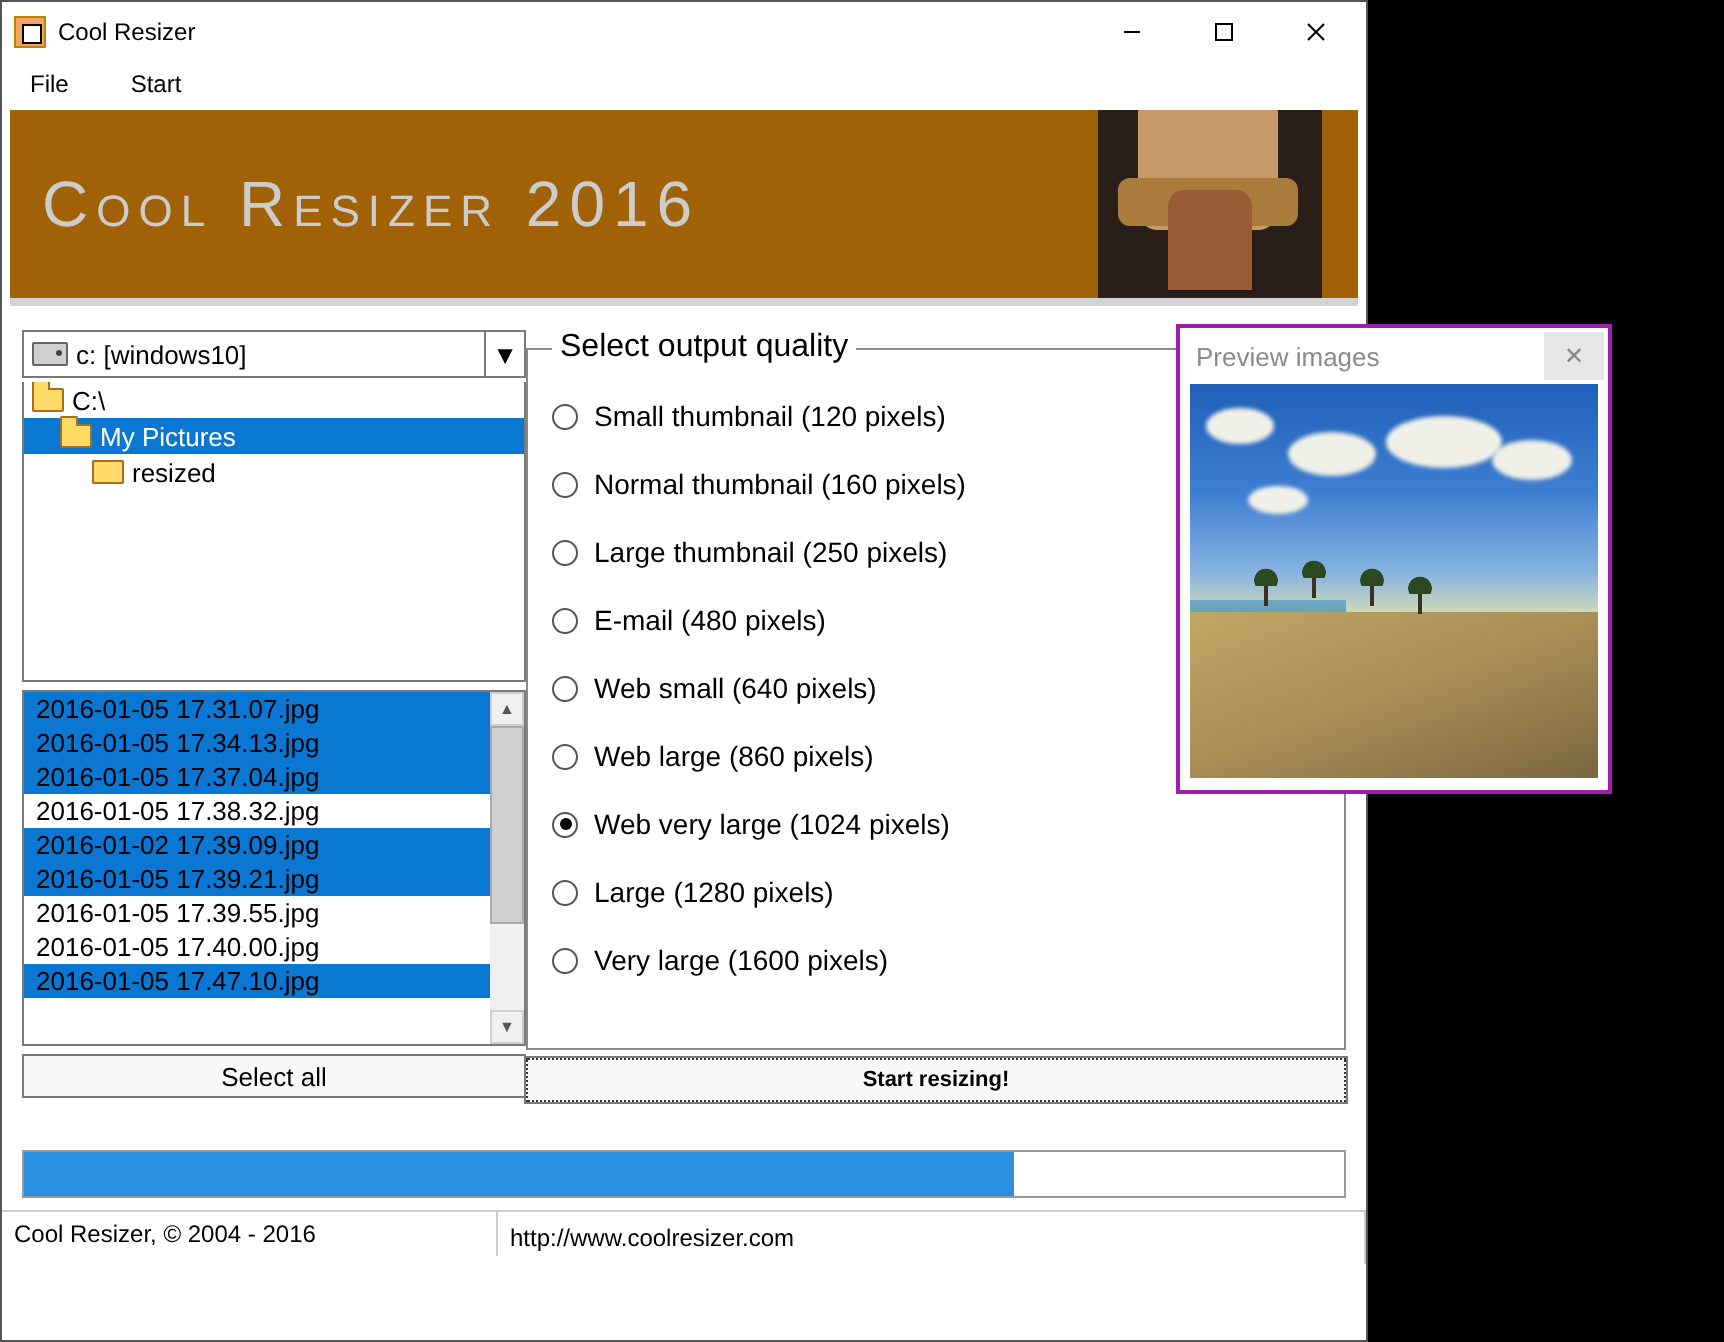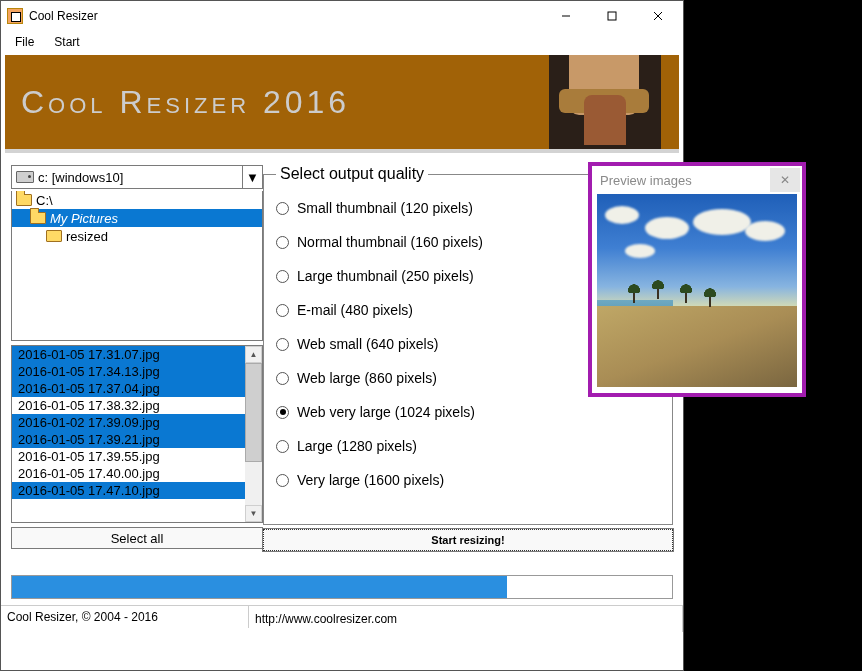--- a/index.html
+++ b/index.html
@@ -3,38 +3,38 @@
 <meta charset="utf-8">
 <style>
 * { box-sizing: border-box; margin: 0; padding: 0; }
 body { font-family: "Segoe UI", Tahoma, sans-serif; font-size: 13px; background: #000; width: 862px; height: 671px; overflow: hidden; position: relative; }
 .main-window { position: absolute; left: 0; top: 0; width: 684px; height: 671px; background: #fff; border: 1px solid #555; }
 .title-bar { height: 30px; display: flex; align-items: center; padding: 0 2px 0 6px; background: #fff; }
 .title-icon { width: 16px; height: 16px; margin-right: 6px; display: inline-block; border: 1px solid #b8860b; background: #f4a460; position: relative; }
 .title-icon::before { content: ''; position: absolute; left: 3px; top: 3px; width: 8px; height: 8px; border: 1px solid #000; background: #fff; }
 .title-text { flex: 1; font-size: 12px; }
 .win-btn { width: 46px; height: 28px; display: flex; align-items: center; justify-content: center; cursor: default; font-family: sans-serif; }
-.menu-bar { height: 22px; display: flex; align-items: center; padding: 0 6px; gap: 4px; }
+.menu-bar { height: 22px; display: flex; align-items: center; padding: 0 6px; gap: 15px; }
 .menu-item { padding: 2px 8px; font-size: 12px; }
 .banner { height: 98px; background: #a16207; position: relative; display: flex; align-items: center; overflow: hidden; margin: 2px 4px 0 4px; border-bottom: 4px solid #d3d3d3; }
 .banner-text { color: #ccc; font-size: 32px; font-weight: 200; letter-spacing: 4px; padding-left: 16px; font-family: "Segoe UI Light", "Segoe UI", sans-serif; font-variant: small-caps; }
 .banner-figure { position: absolute; right: 18px; top: 0; width: 112px; height: 96px; background: #2a1f18; }
 .banner-figure::before { content: ''; position: absolute; left: 20px; top: 0; width: 70px; height: 60px; background: #c89968; border-radius: 0 0 10px 10px; }
 .banner-figure::after { content: ''; position: absolute; left: 35px; top: 40px; width: 42px; height: 50px; background: #9a5a34; border-radius: 8px 8px 0 0; }
 .hair { position: absolute; left: 10px; top: 34px; width: 90px; height: 24px; background: #a97c3b; border-radius: 6px; }
 .content { display: flex; padding: 12px 10px 6px 10px; }
 .left-col { width: 252px; display: flex; flex-direction: column; }
 .drive-combo { height: 24px; display: flex; border: 1px solid #7a7a7a; background: #fff; margin-bottom: 2px; }
 .drive-combo-inner { flex: 1; display: flex; align-items: center; padding: 0 4px; gap: 4px; }
 .drive-icon { width: 18px; height: 12px; background: #cfcfcf; border: 1px solid #666; border-radius: 1px; position: relative; }
 .drive-icon::after { content: ''; position: absolute; right: 2px; top: 3px; width: 3px; height: 3px; background: #444; border-radius: 50%; }
 .drive-arrow { width: 20px; border-left: 1px solid #7a7a7a; display: flex; align-items: center; justify-content: center; }
 .folder-tree { border: 1px solid #7a7a7a; border-top: none; height: 150px; overflow: hidden; }
 .tree-row { height: 18px; display: flex; align-items: center; padding-left: 4px; gap: 4px; font-size: 13px; white-space: nowrap; }
-.tree-row.d1 { padding-left: 18px; font-style: italic; }
+.tree-row.d1 { padding-left: 18px; }
 .tree-row.d2 { padding-left: 34px; }
 .tree-row.sel { background: #0a78d2; color: #fff; }
 .folder-icon { width: 16px; height: 12px; background: #ffd965; border: 1px solid #a07020; border-radius: 1px; position: relative; display: inline-block; }
 .folder-icon.open::before { content: ''; position: absolute; left: -1px; top: -5px; width: 7px; height: 4px; background: #ffd965; border: 1px solid #a07020; border-bottom: none; border-radius: 1px 1px 0 0; }
 .file-list-wrap { display: flex; border: 1px solid #7a7a7a; margin-top: 4px; height: 178px; }
 .file-list { flex: 1; overflow: hidden; }
 .file-row { height: 17px; padding: 0 6px; display: flex; align-items: center; font-size: 13px; white-space: nowrap; }
 .file-row.sel { background: #0a78d2; color: #000000; text-align: right; }
 .scrollbar { width: 17px; background: #f0f0f0; display: flex; flex-direction: column; }
 .sb-btn { height: 17px; background: #f0f0f0; border: 1px solid #cfcfcf; display: flex; align-items: center; justify-content: center; font-size: 8px; color: #555; }
@@ -47,21 +47,21 @@
 .radio-row { display: flex; align-items: center; gap: 8px; height: 34px; font-size: 14px; }
 .radio { width: 13px; height: 13px; border: 1px solid #555; border-radius: 50%; display: inline-flex; align-items: center; justify-content: center; }
 .radio.checked::after { content: ''; width: 6px; height: 6px; background: #000; border-radius: 50%; }
 .start-btn { height: 22px; border: 1px dotted #333; outline: 1px solid #7a7a7a; margin-top: 4px; display: flex; align-items: center; justify-content: center; font-weight: bold; font-size: 11px; width: 100%; background: #f9f9f9; }
 .progress-wrap { margin: 18px 10px 6px 10px; height: 24px; border: 1px solid #999; background: #fff; position: relative; }
 .progress-fill { position: absolute; left: 0; top: 0; bottom: 0; width: 75%; background: #2a8fe0; }
 .status-bar { display: flex; border-top: 1px solid #ccc; height: 21px; font-size: 12px; }
 .status-cell { border-right: 1px solid #ccc; padding: 2px 6px; display: flex; align-items: center; }
 .status-cell.c1 { width: 248px; }
 .status-cell.c2 { flex: 1; }
-.preview-window { position: absolute; left: 588px; top: 162px; width: 218px; height: 235px; background: #fff; border: 4px solid #a21caf; }
+.preview-window { position: absolute; left: 588px; top: 162px; width: 218px; height: 235px; background: #fff; border: 2px solid #a21caf; }
 .preview-title { height: 28px; display: flex; align-items: center; padding: 0 0 0 8px; color: #8a8a8a; font-size: 13px; }
 .preview-close { width: 30px; height: 24px; background: #e6e6e6; display: flex; align-items: center; justify-content: center; color: #888; font-size: 12px; margin-left: auto; margin-right: 2px; }
 .preview-img { margin: 0 5px 5px 5px; height: calc(100% - 34px); position: relative; overflow: hidden; }
 .sky { position: absolute; inset: 0; background: linear-gradient(#1f5fb8 0%, #3f7fd2 28%, #87b4e0 48%, #cfd9b8 58%); }
 .beach { position: absolute; left: 0; right: 0; top: 58%; bottom: 0; background: linear-gradient(160deg, #bfa766 0%, #a98d55 50%, #7a6640 100%); }
 .sea { position: absolute; left: 0; width: 38%; top: 55%; height: 14%; background: linear-gradient(#6ea9c2, #4e8ea6); }
 .cloud { position: absolute; background: #f0f0e8; border-radius: 50%; filter: blur(1px); }
 .c0 { left: 4%; top: 6%; width: 34px; height: 18px; }
 .c1 { left: 24%; top: 12%; width: 44px; height: 22px; }
 .c2 { left: 48%; top: 8%; width: 58px; height: 26px; }

